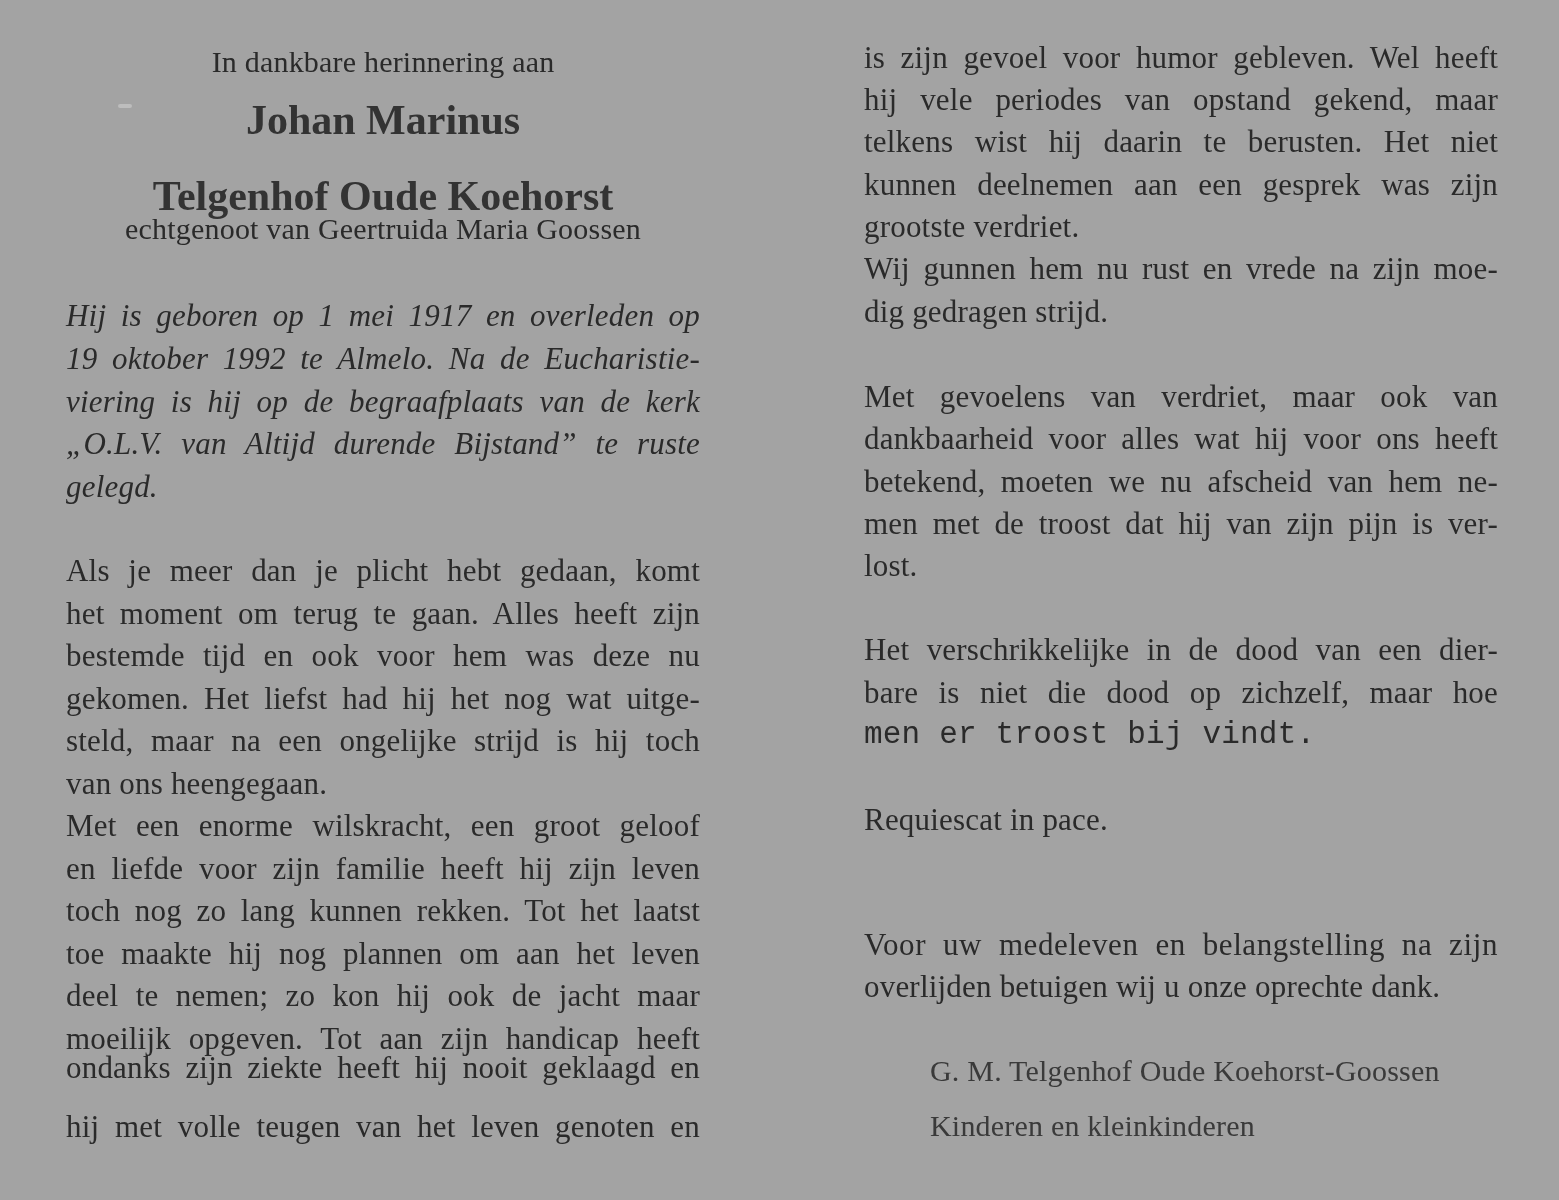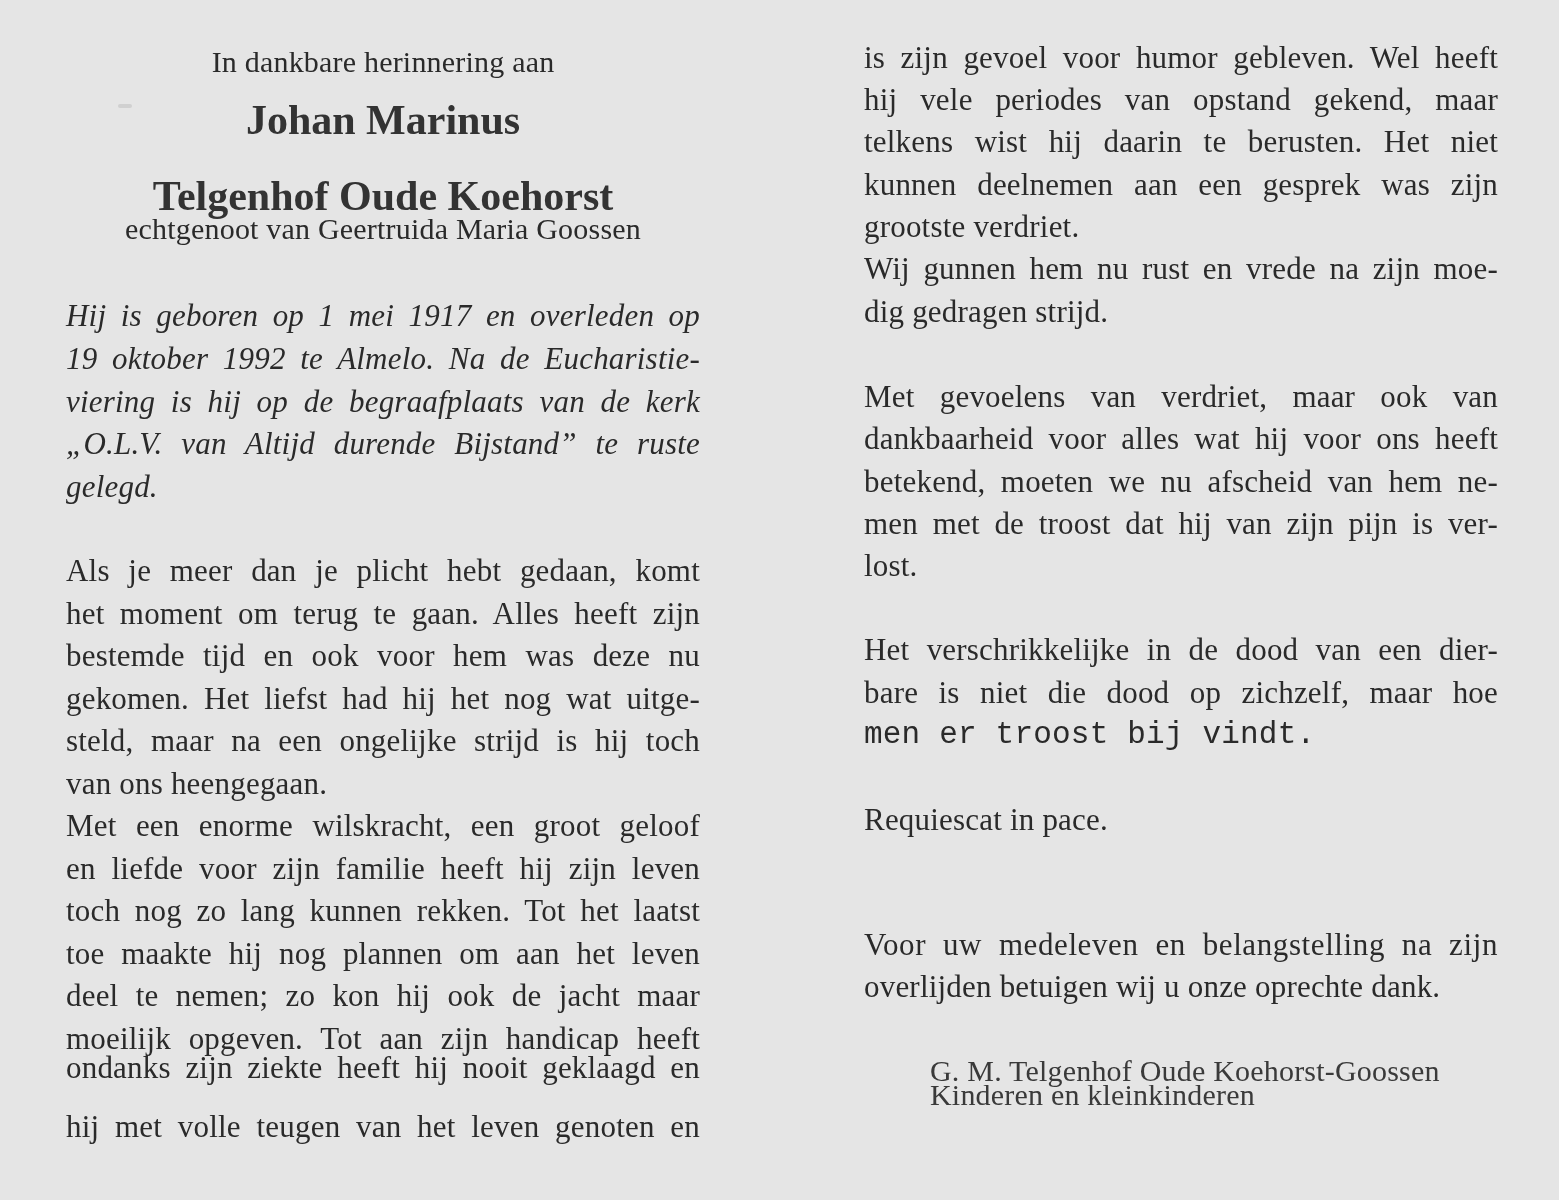--- a/index.html
+++ b/index.html
@@ -12,21 +12,21 @@
       height: 1200px;
       position: relative;
       overflow: hidden;
       font-family: "Liberation Serif", "DejaVu Serif", serif;
       color: #2a2a2a;
     }
     .page {
       position: absolute;
       left: 0; top: 0;
       width: 1559px; height: 1200px;
-      background: #e5e5e5;
+      background: #a3a3a3;
     }
     .speck {
       position: absolute;
       left: 118px; top: 104px;
       width: 14px; height: 4px;
       background: #c8c8c8;
       border-radius: 2px;
       opacity: 0.7;
     }
     .col {
@@ -149,16 +149,16 @@
 
     <div class="line" style="top:802px;">Requiescat in pace.</div>
 
     <div>
       <div class="line justify-r" style="top:927px; letter-spacing:0.6px;">Voor uw medeleven en belangstelling na zijn</div>
       <div class="line" style="top:969px;">overlijden betuigen wij u onze oprechte dank.</div>
     </div>
 
     <div>
       <div class="line sig" style="top:1053px; left:66px;">G. M. Telgenhof Oude Koehorst-Goossen</div>
-      <div class="line sig" style="top:1077px; left:66px;text-align:right;">Kinderen en kleinkinderen</div>
+      <div class="line sig" style="top:1108px; left:66px;text-align:right;">Kinderen en kleinkinderen</div>
     </div>
   </div>
 </div>
 
 </body></html>

